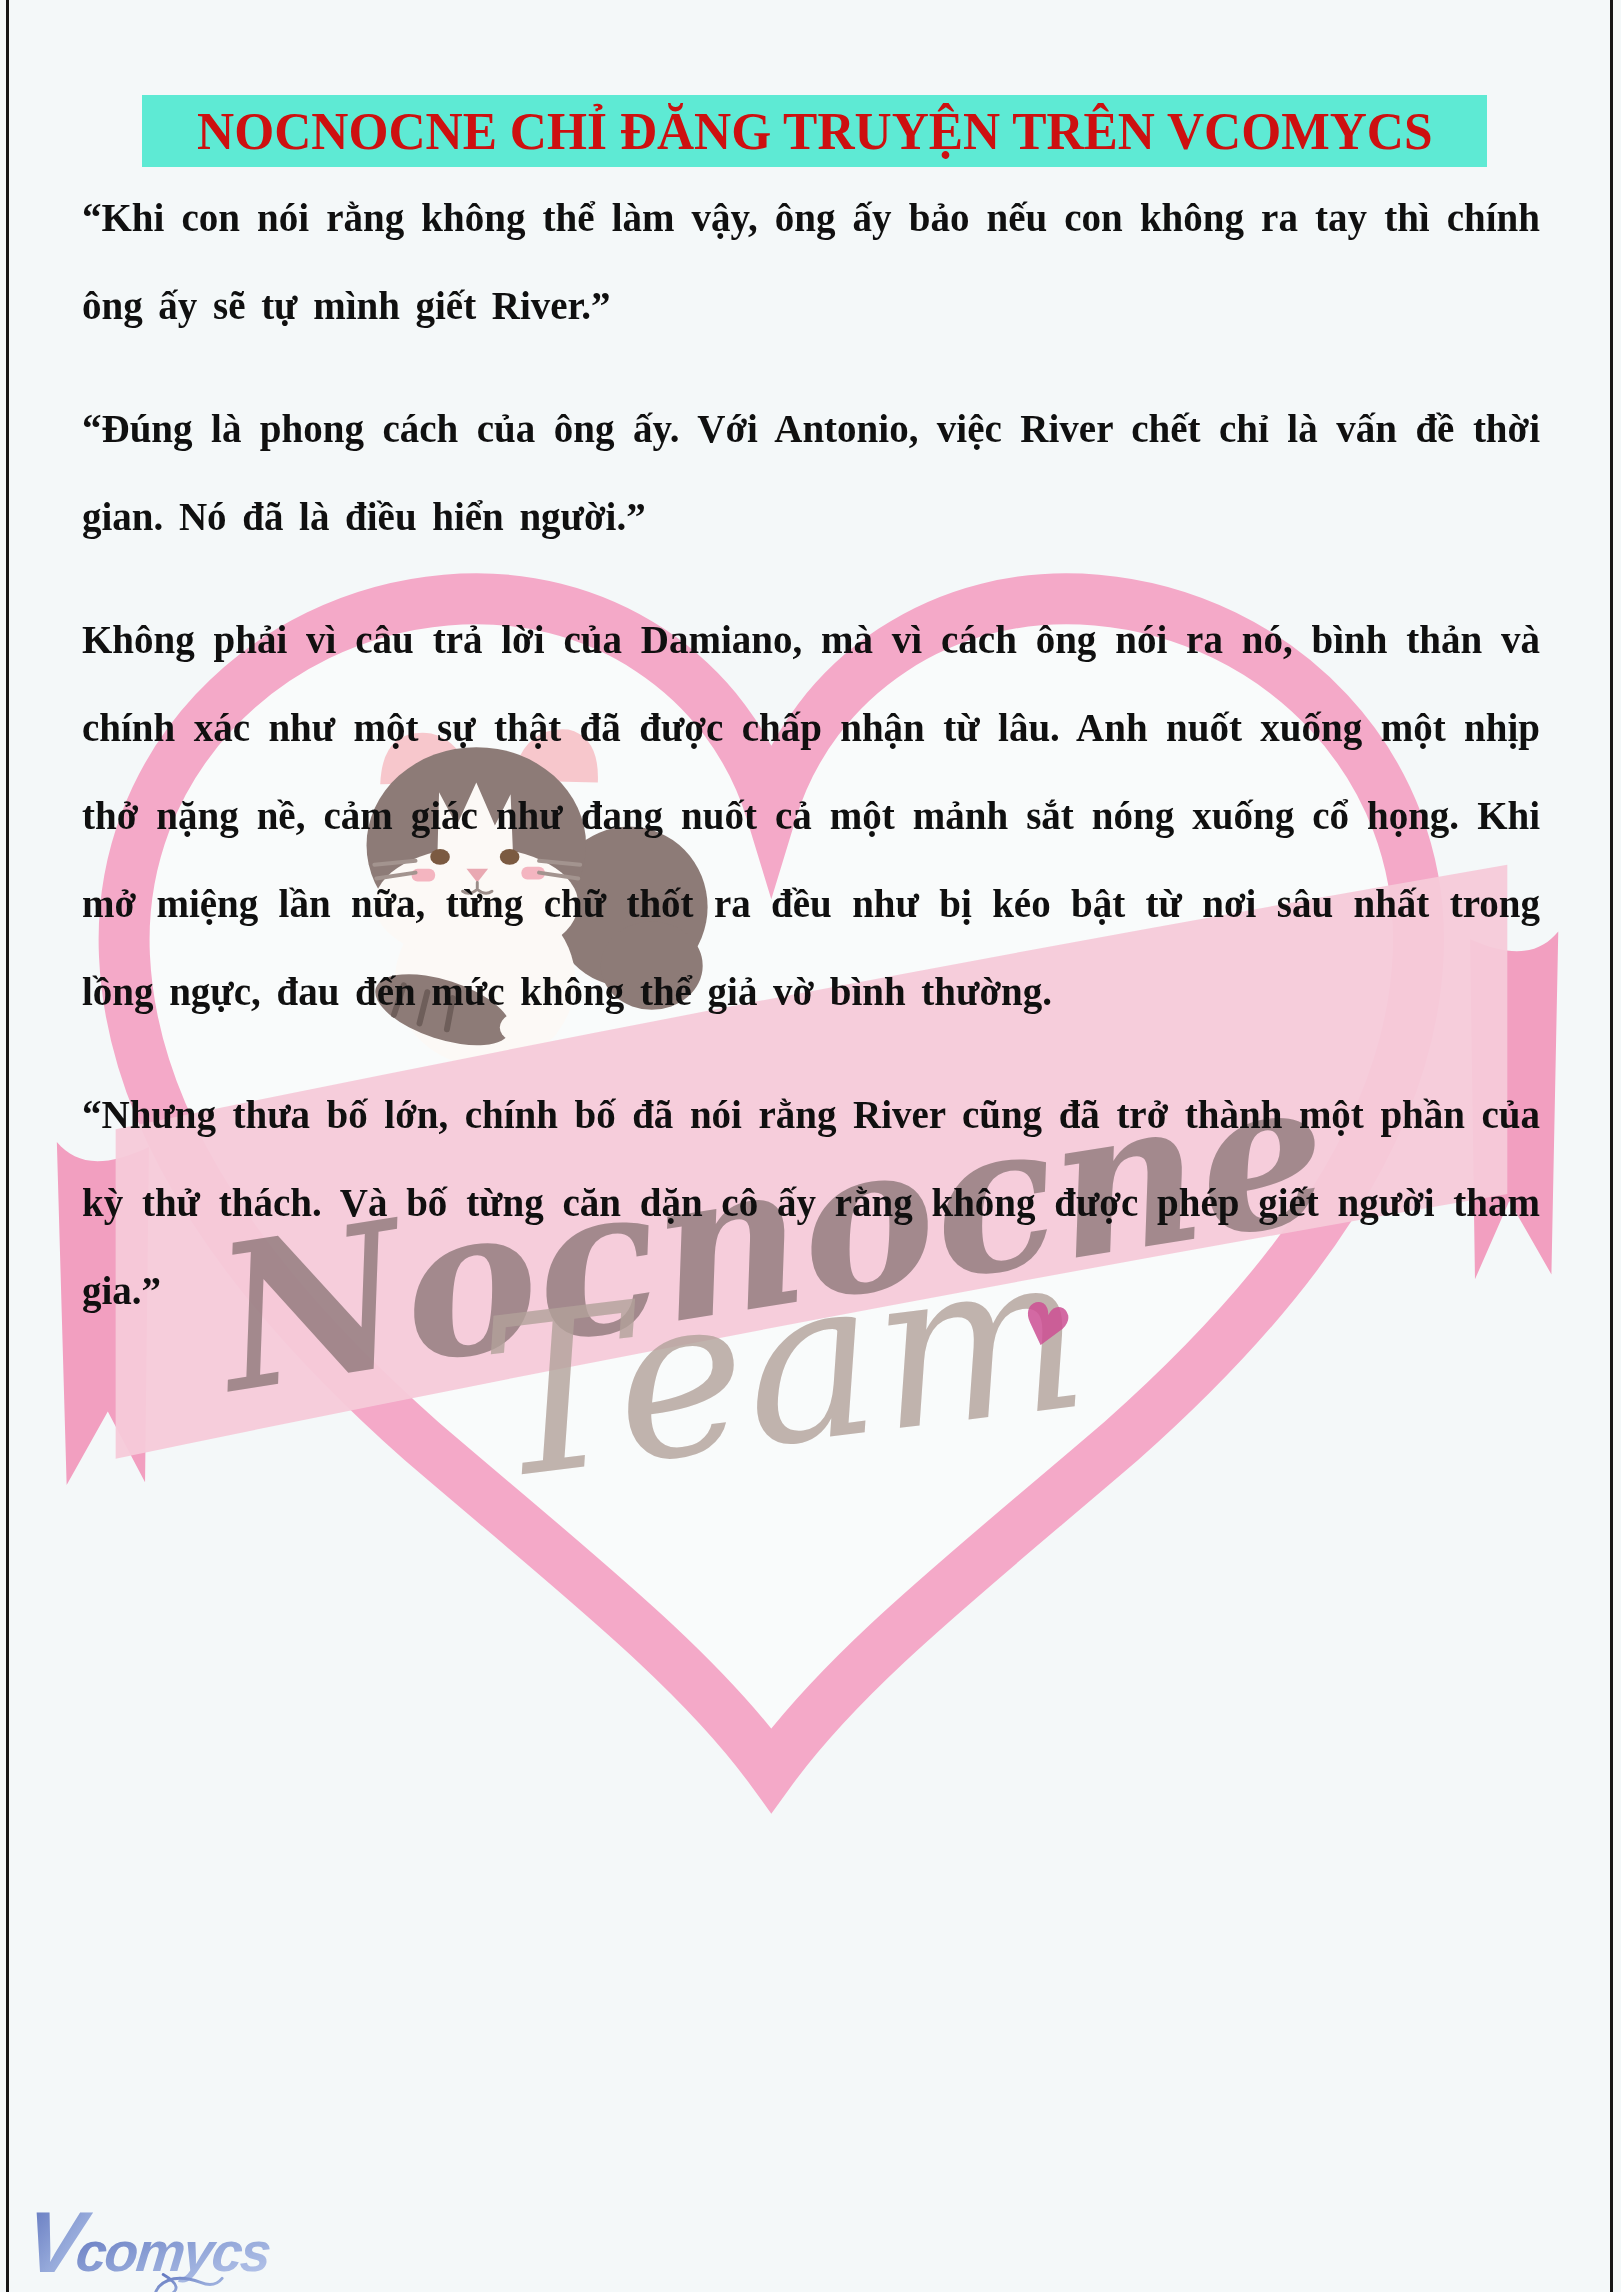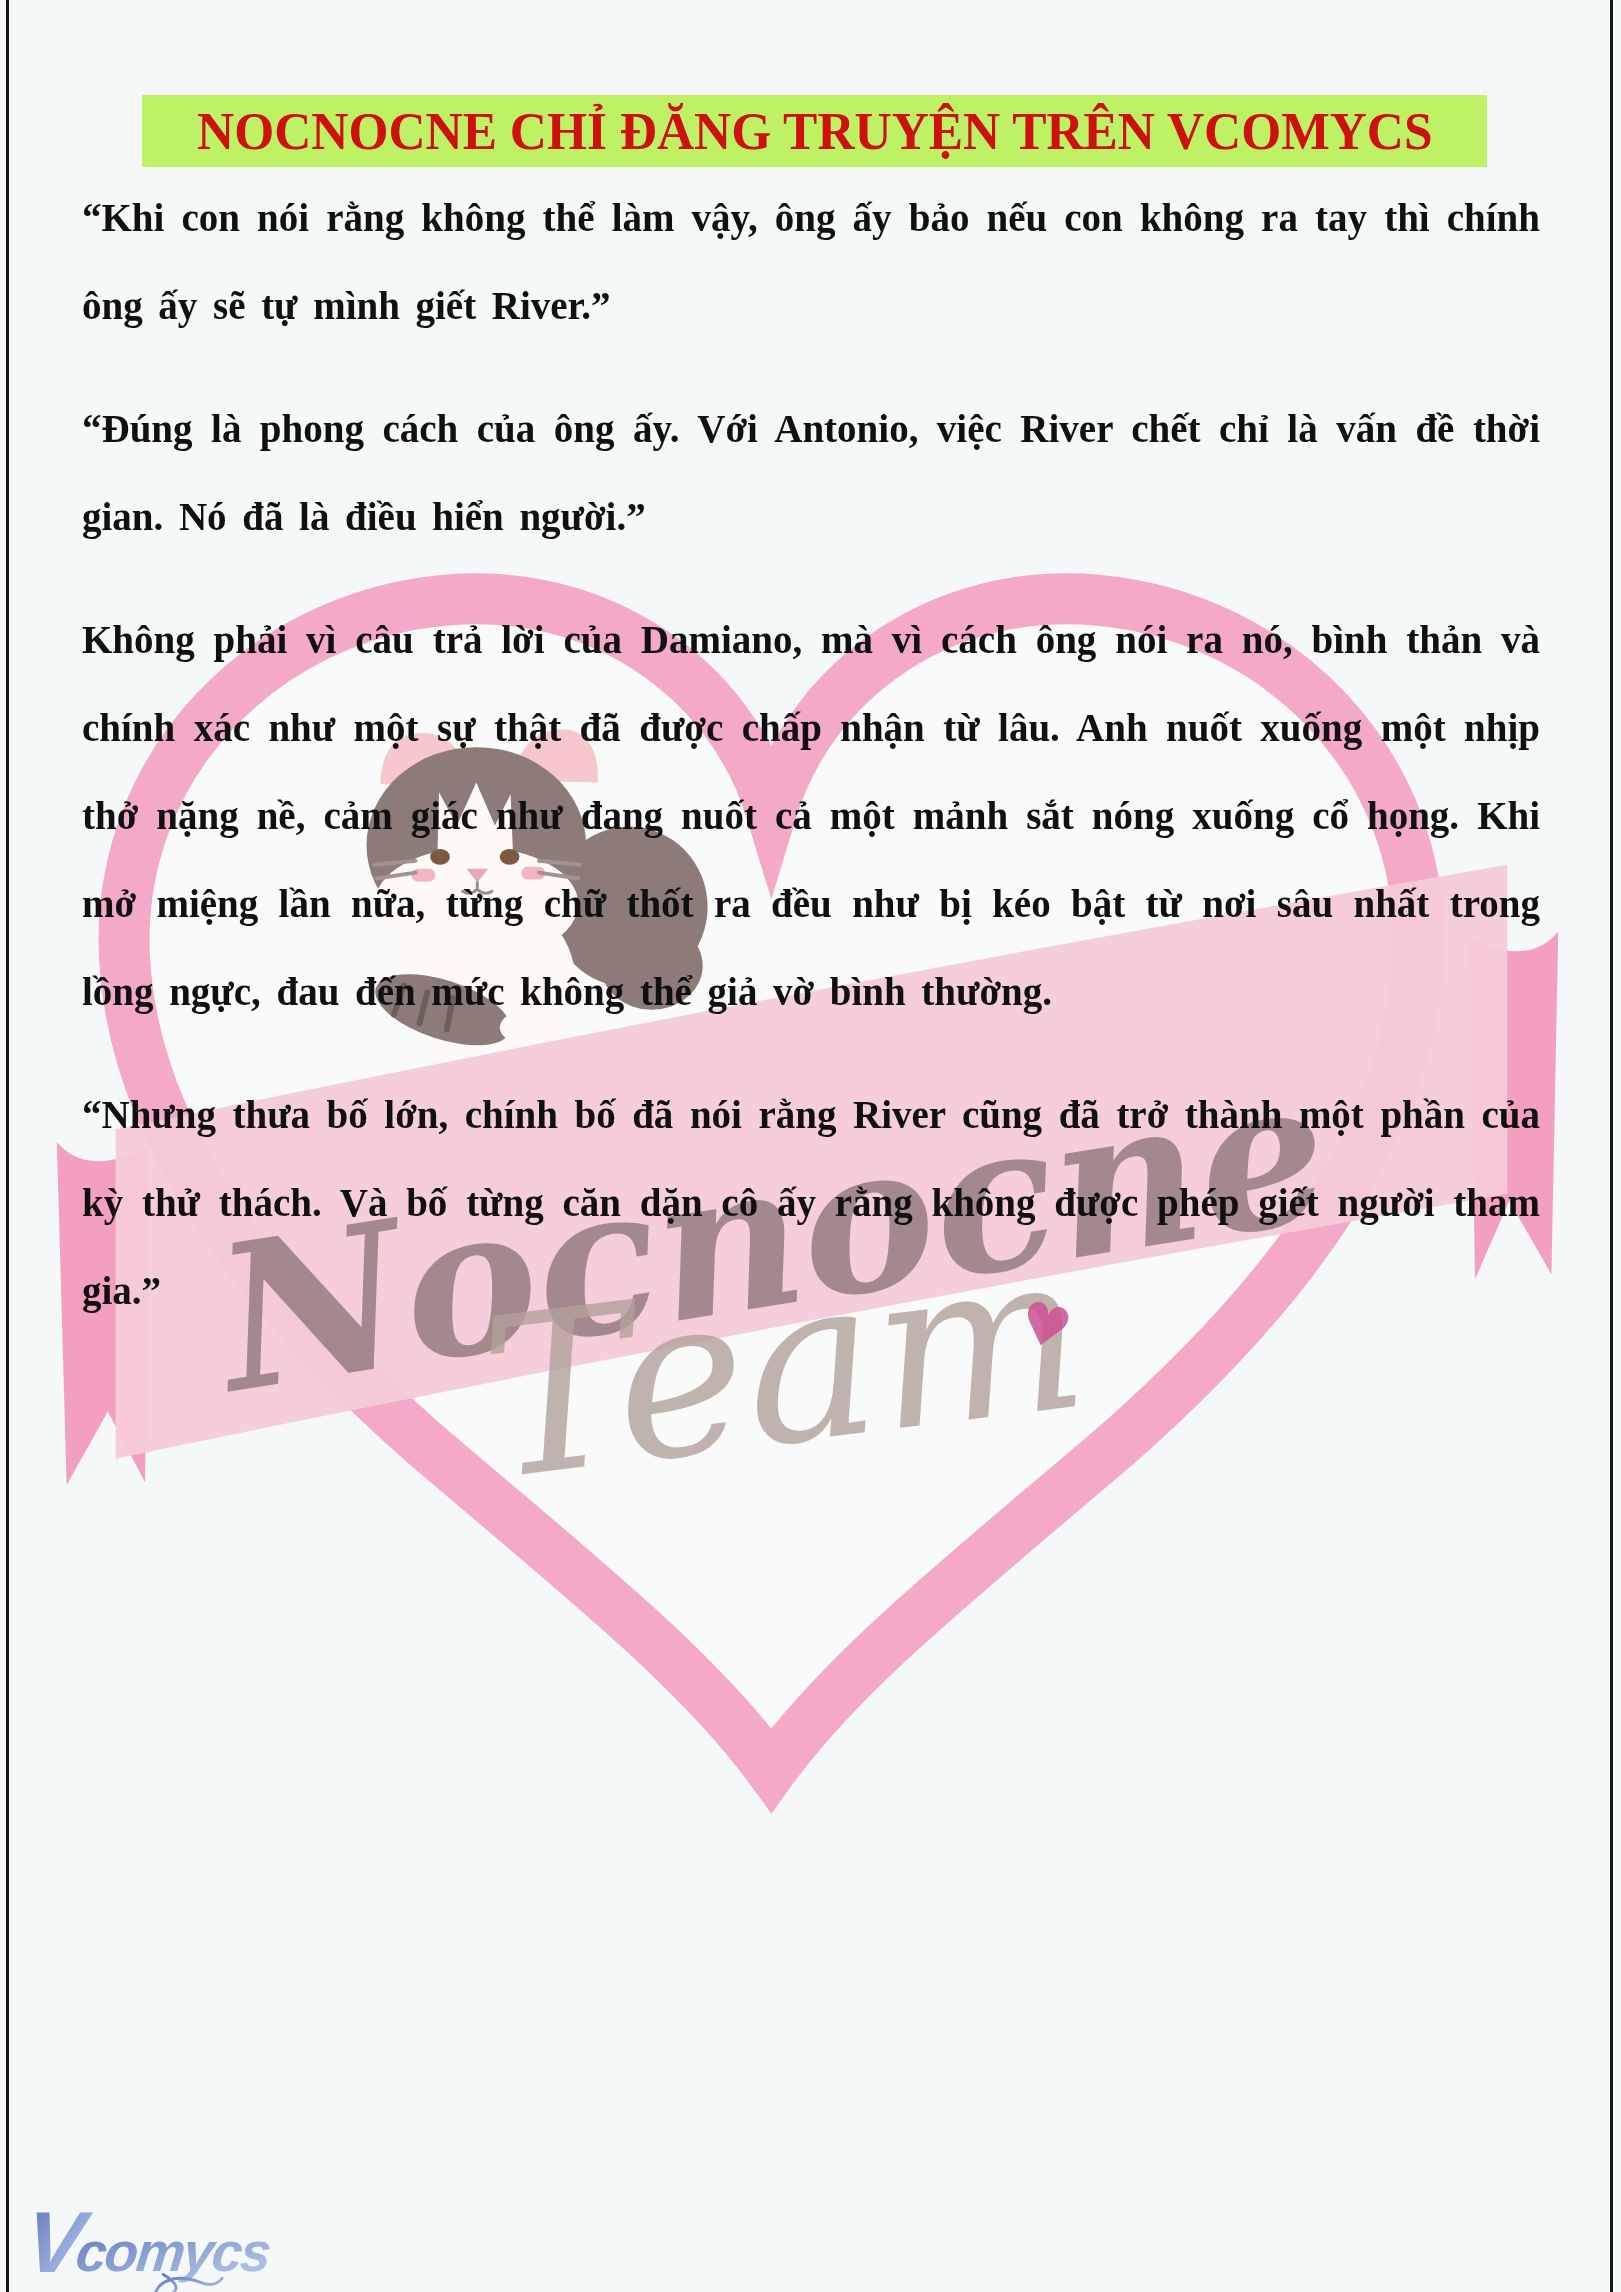--- a/index.html
+++ b/index.html
@@ -11,21 +11,21 @@
     font-family:"Liberation Serif","DejaVu Serif",serif;
   }
   .edge-line{position:absolute;top:0;height:100%;width:2.9px;background:#161616;}
   .edge-line.left{left:5.9px;}
   .edge-line.right{left:1610px;}
 
   .watermark{position:absolute;left:0;top:0;z-index:0;}
 
   .header-band{
     position:absolute;left:142px;top:95px;width:1345px;height:72px;
-    background:#bef264;
+    background:#5eead4;
     display:flex;align-items:center;justify-content:center;
     z-index:2;
   }
   .header-band span{
     color:#cd1010;font-weight:bold;font-size:53px;line-height:1;
     letter-spacing:0px;white-space:nowrap;transform:scaleX(0.97);
   }
 
   .story{
     position:absolute;left:82px;top:174px;width:1458px;z-index:2;

